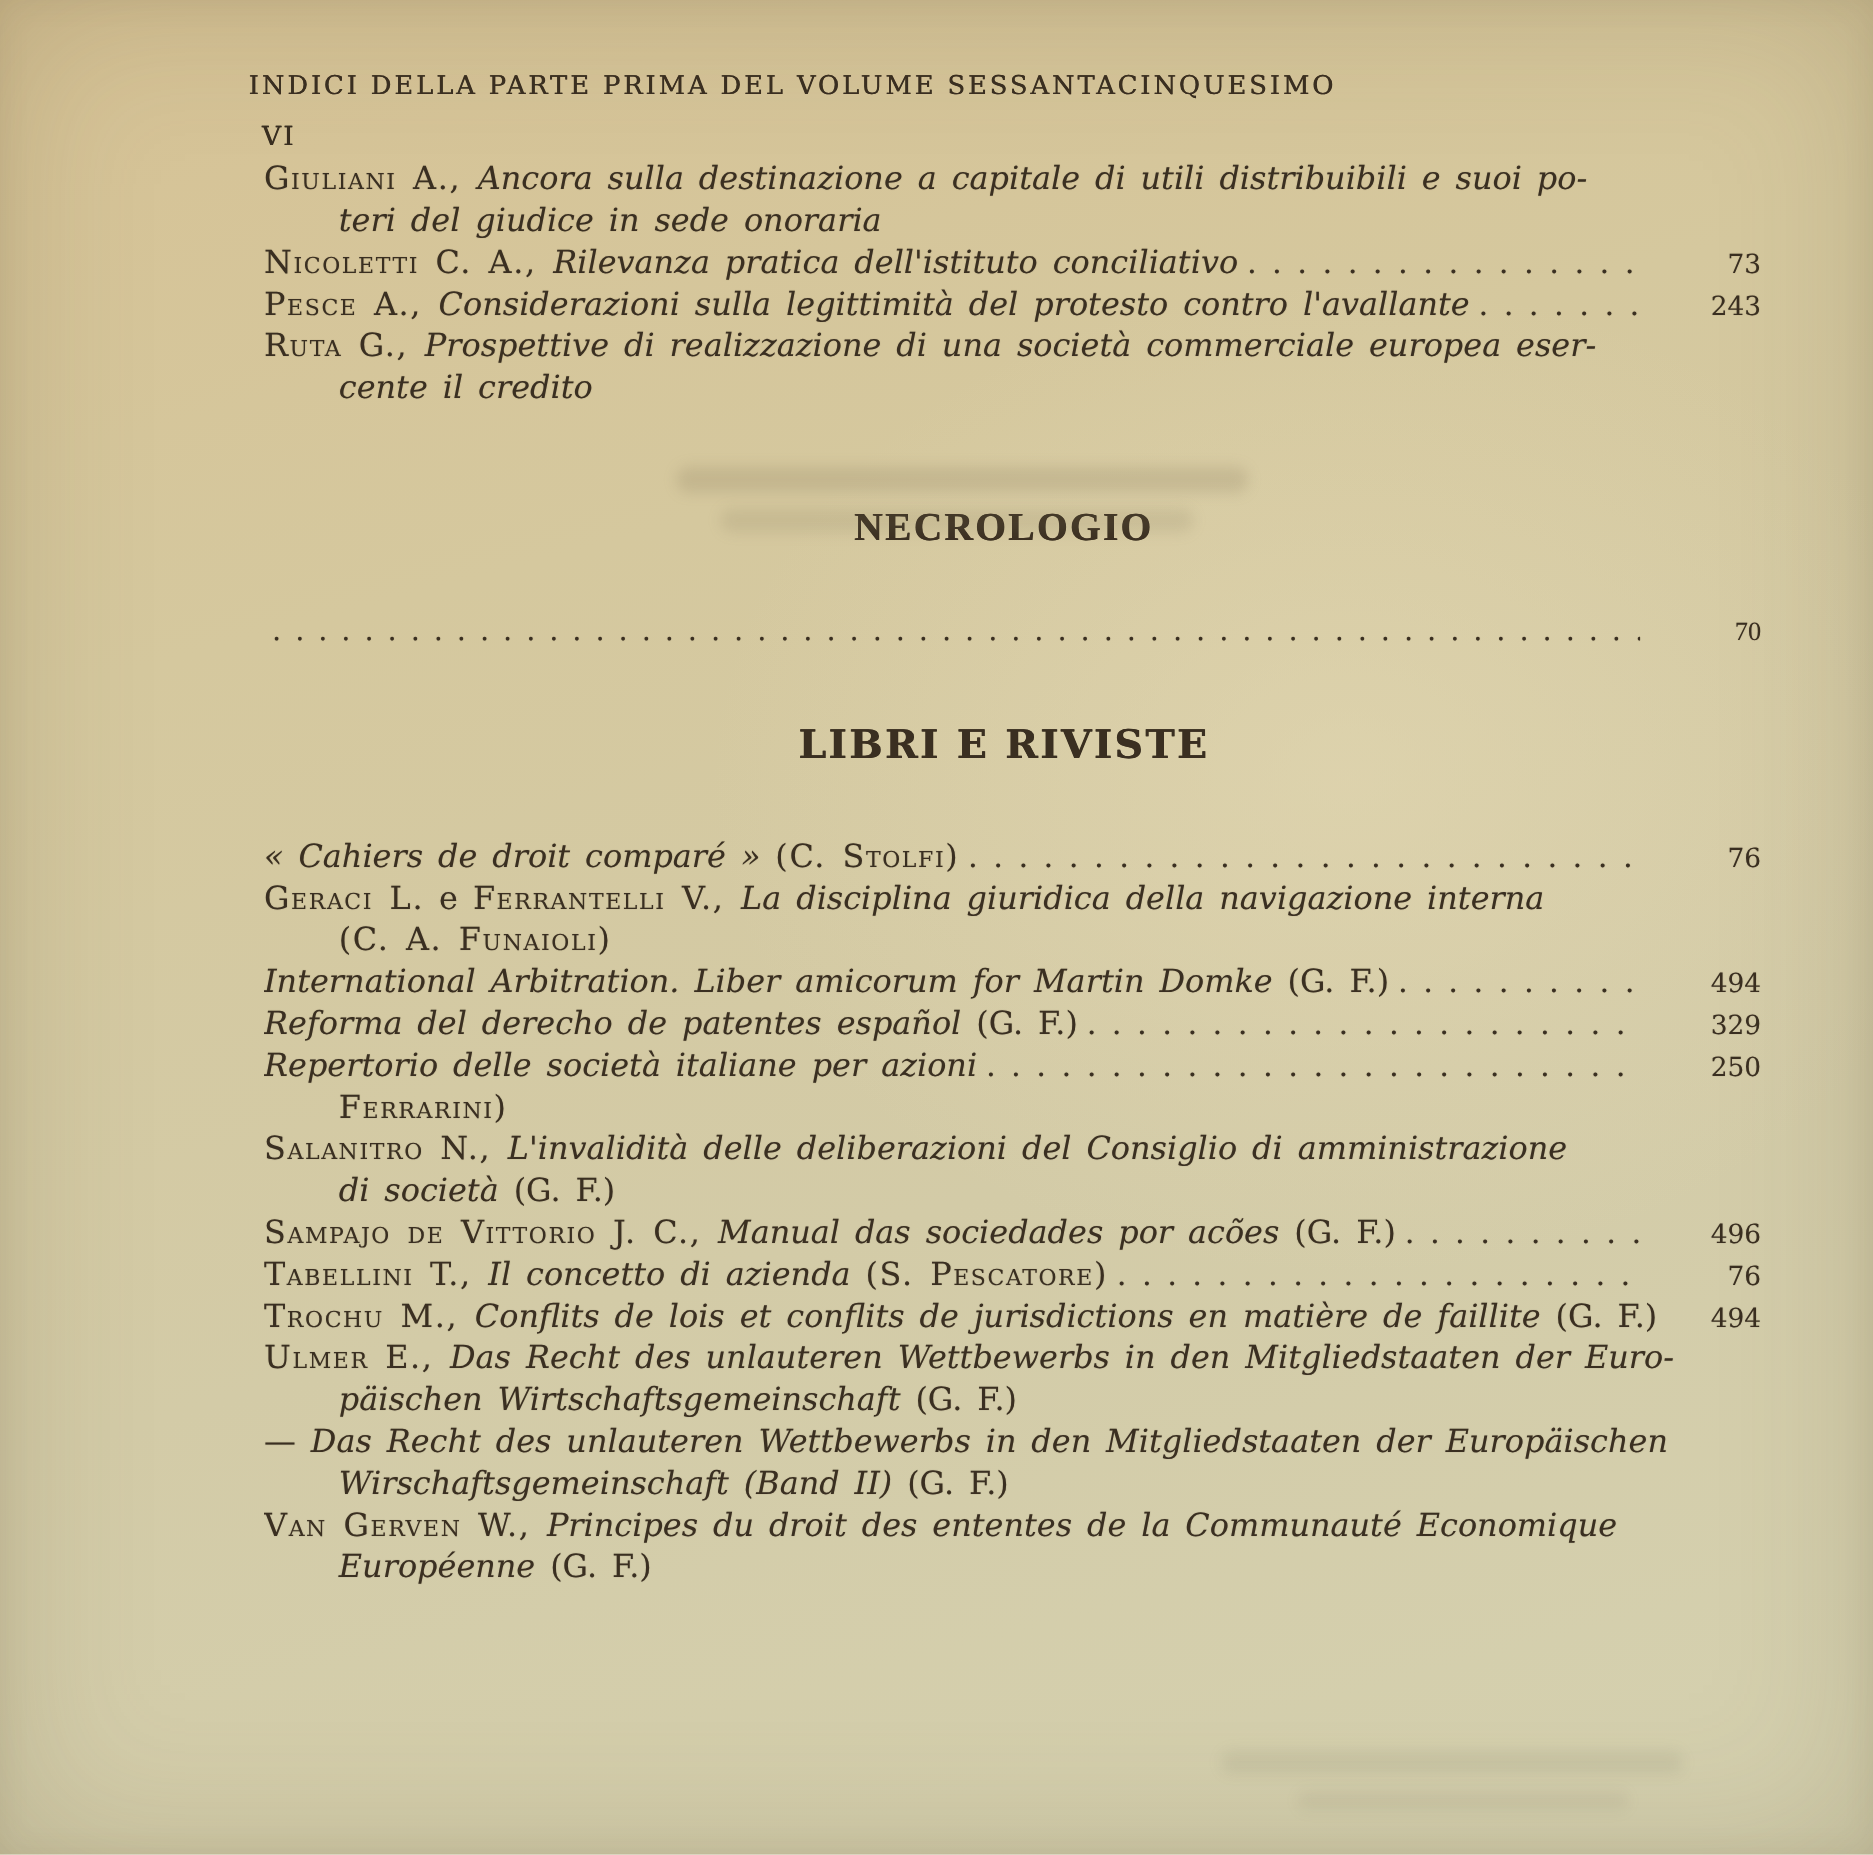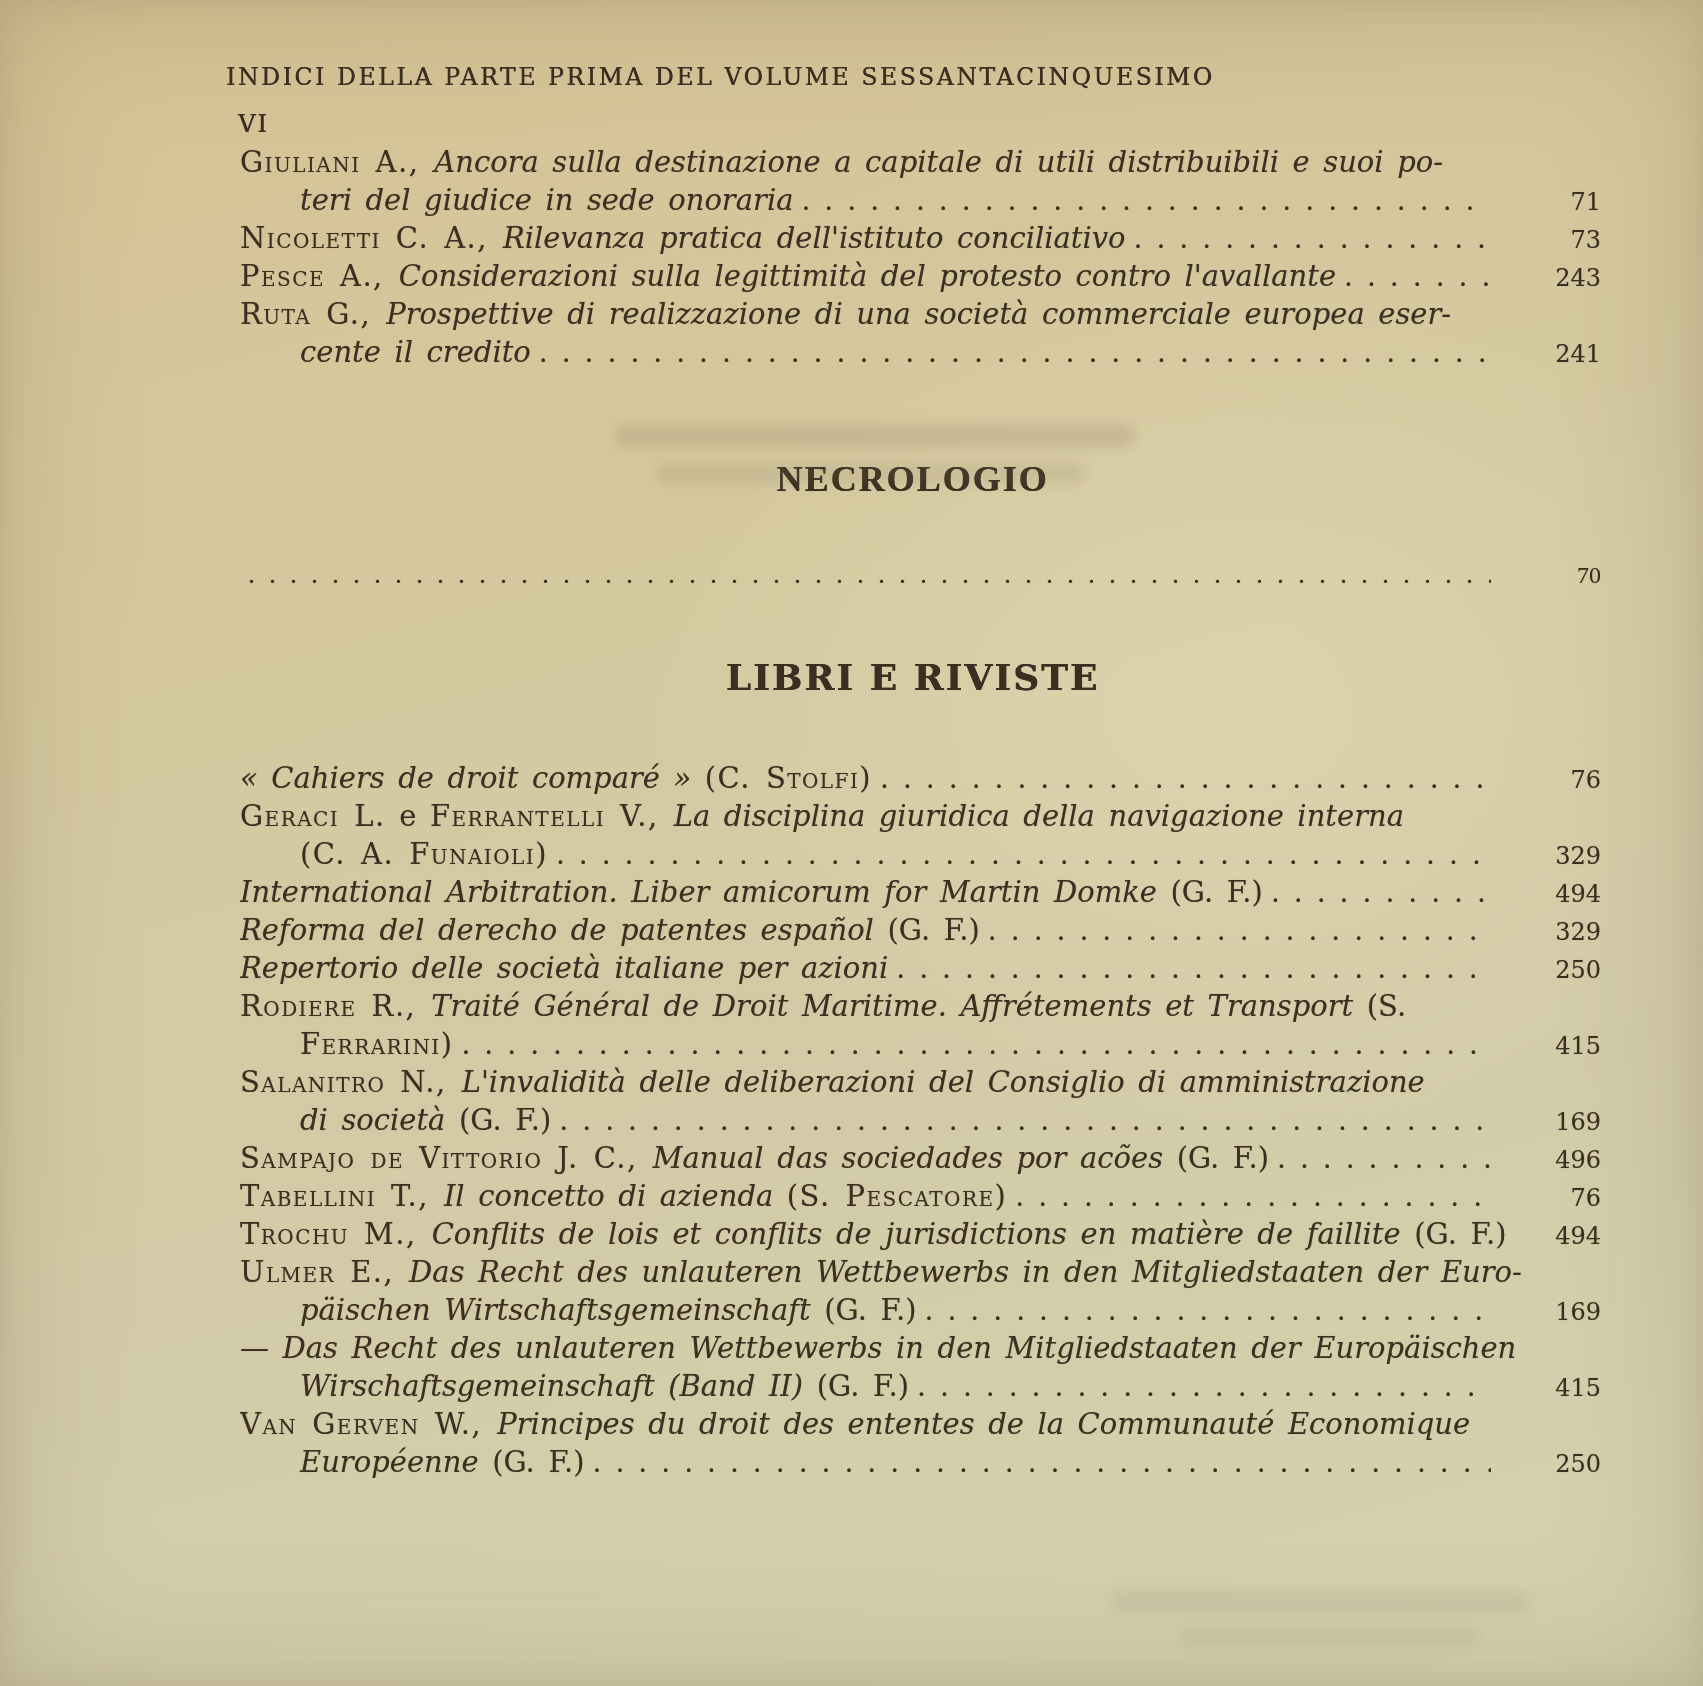--- a/index.html
+++ b/index.html
@@ -33,21 +33,21 @@
   .sec-2{margin-top:62px;}
   .section-heading{font-size:36px;line-height:44px;font-weight:bold;letter-spacing:2px;
          text-align:center;margin:0;transform:translateX(-8px);
          text-shadow:0.4px 0 0 currentColor;}
   .sec-1 .section-heading{margin-bottom:54px;}
   .sec-2 .section-heading{margin-bottom:60px;}
 
   .entry-line{display:flex;align-items:baseline;line-height:38px;height:38px;
          white-space:nowrap;overflow:hidden;
          text-shadow:0 0 1px rgba(59,48,34,0.35);}
-  .entry-line.indented{padding-left:60px;}
+  .entry-line.indented{padding-left:60px;flex-direction:column;}
   .entry-text{word-spacing:0.15em;}
   .seg-sc{font-variant:small-caps;letter-spacing:0.05em;}
   .seg-it{font-style:italic;}
   .seg-rm{font-style:normal;}
   .leader{flex:1 1 auto;min-width:0;overflow:hidden;letter-spacing:14px;
           margin-left:8px;margin-right:50px;font-size:28px;}
   .spacer{flex:1 1 auto;}
   .pagenum{flex:0 0 auto;min-width:60px;text-align:right;font-size:24px;}
 
   
@@ -126,23 +126,20 @@
         <div class="entry-line">
           <span class="entry-text"><span class="seg-it">Reforma del derecho de patentes español </span><span class="seg-rm">(G. F.)</span></span>
           <span class="leader">........................................................................................................................</span>
           <span class="pagenum">329</span>
         </div>
         <div class="entry-line">
           <span class="entry-text"><span class="seg-it">Repertorio delle società italiane per azioni</span></span>
           <span class="leader">........................................................................................................................</span>
           <span class="pagenum">250</span>
         </div>
-        <div class="entry-line">
-          <span class="entry-text"><span class="seg-sc">Rodiere R., </span><span class="seg-it">Traité Général de Droit Maritime. Affrétements et Transport </span><span class="seg-rm">(S.</span></span>
-        </div>
         <div class="entry-line indented">
           <span class="entry-text"><span class="seg-sc">Ferrarini) </span></span>
           <span class="leader">........................................................................................................................</span>
           <span class="pagenum">415</span>
         </div>
         <div class="entry-line">
           <span class="entry-text"><span class="seg-sc">Salanitro N., </span><span class="seg-it">L'invalidità delle deliberazioni del Consiglio di amministrazione</span></span>
         </div>
         <div class="entry-line indented">
           <span class="entry-text"><span class="seg-it">di società </span><span class="seg-rm">(G. F.)</span></span>

